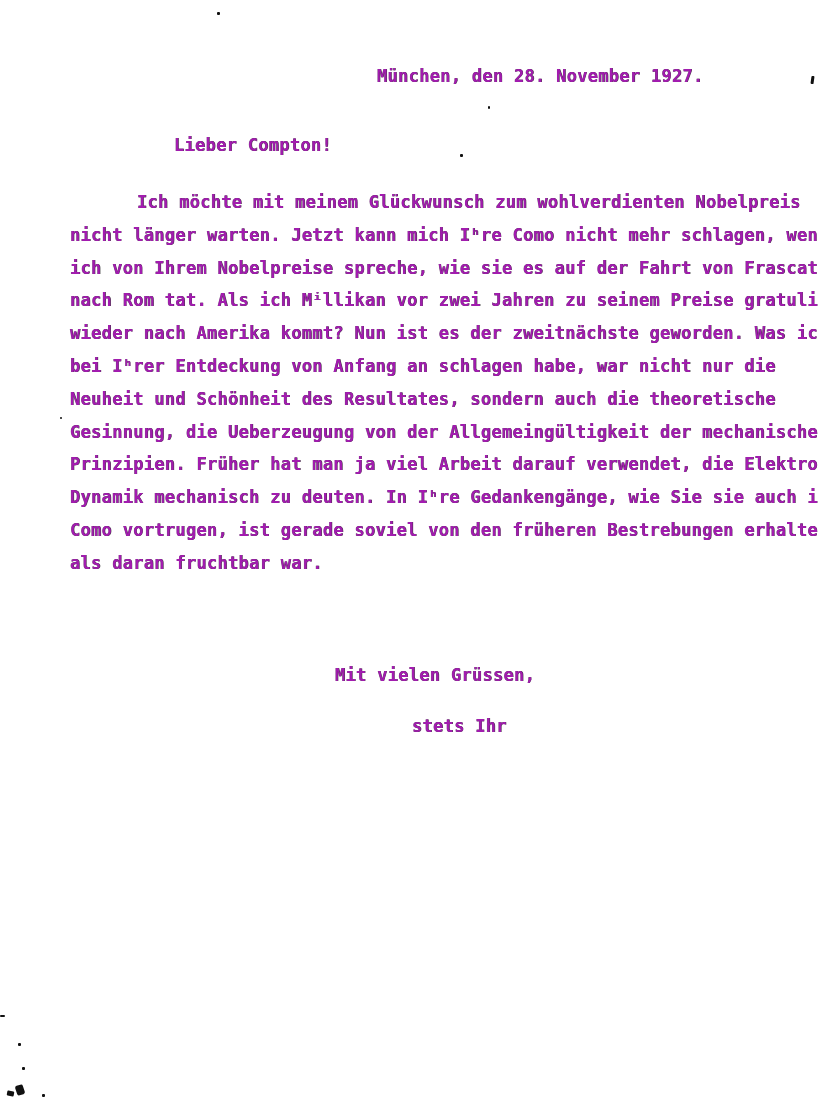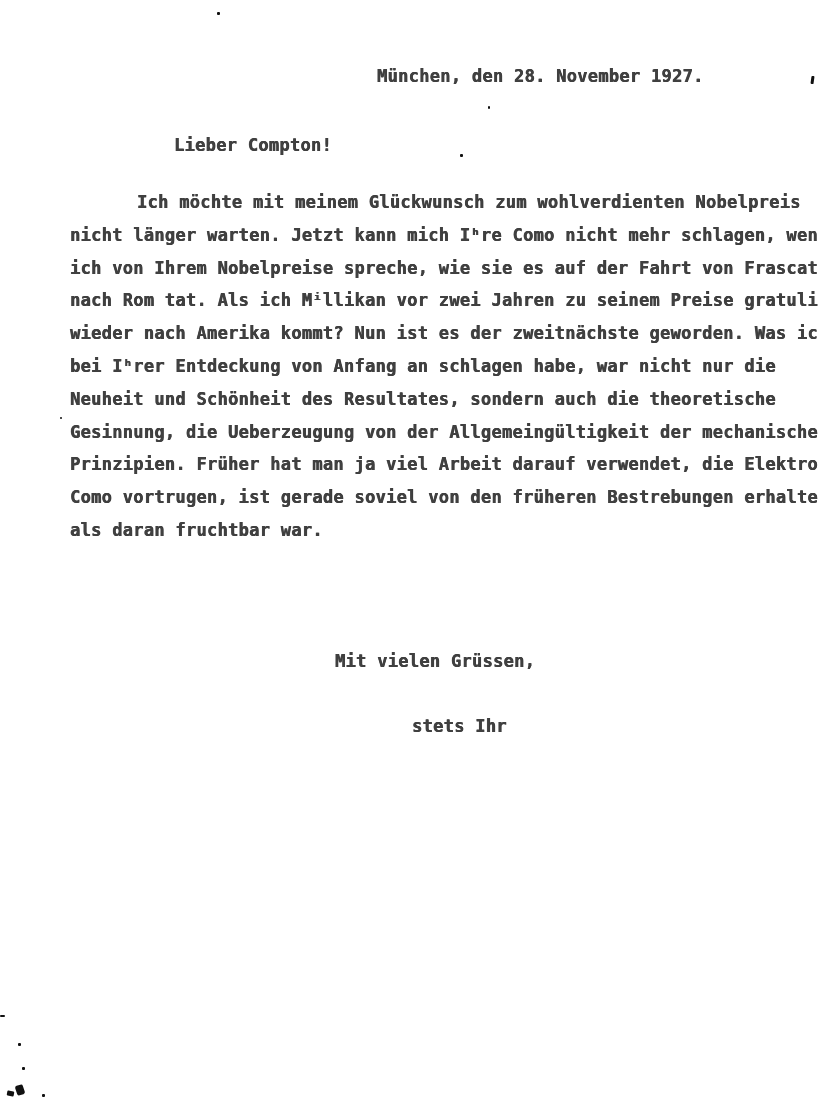--- a/index.html
+++ b/index.html
@@ -8,21 +8,21 @@
     background: #ffffff;
   }
   .page {
     position: relative;
     width: 829px;
     height: 1109px;
     background: #ffffff;
     overflow: hidden;
     font-family: "DejaVu Sans Mono", "Liberation Mono", monospace;
     font-weight: 700;
-    color: #404040;
+    color: #a21caf;
     font-size: 17px;
     letter-spacing: 0.3px;
   }
   .typed {
     position: absolute;
     white-space: pre;
     text-shadow: 0.4px 0.4px 0.6px rgba(10,10,10,0.75), -0.2px 0 0.3px rgba(10,10,10,0.45);
   }
   .dateline   { left: 377px; top: 66px; }
   .salutation { left: 158px; top: 135px; margin-left: 16px; }
@@ -31,21 +31,21 @@
     left: 70px;
     top: 186px;
     width: 760px;
   }
   .body-block .line {
     white-space: pre;
     line-height: 32.8px;
     text-shadow: 0.4px 0.4px 0.6px rgba(10,10,10,0.75), -0.2px 0 0.3px rgba(10,10,10,0.45);
   }
   .body-block .line.indent { padding-left: 67px; }
-  .closing    { left: 335px; top: 651px; }
+  .closing    { left: 335px; top: 665px; }
   .signature  { left: 412px; top: 716px; }
   .speck {
     position: absolute;
     background: #111111;
     border-radius: 1px;
   }
 </style>
 </head>
 <body>
 
@@ -58,20 +58,21 @@
   <div class="body-block">
     <div class="line indent">Ich möchte mit meinem Glückwunsch zum wohlverdienten Nobelpreis</div>
     <div class="line">nicht länger warten. Jetzt kann mich Iʰre Como nicht mehr schlagen, wen</div>
     <div class="line">ich von Ihrem Nobelpreise spreche, wie sie es auf der Fahrt von Frascat</div>
     <div class="line">nach Rom tat. Als ich Mⁱllikan vor zwei Jahren zu seinem Preise gratuli</div>
     <div class="line">wieder nach Amerika kommt? Nun ist es der zweitnächste geworden. Was ic</div>
     <div class="line">bei Iʰrer Entdeckung von Anfang an schlagen habe, war nicht nur die</div>
     <div class="line">Neuheit und Schönheit des Resultates, sondern auch die theoretische</div>
     <div class="line">Gesinnung, die Ueberzeugung von der Allgemeingültigkeit der mechanische</div>
     <div class="line">Prinzipien. Früher hat man ja viel Arbeit darauf verwendet, die Elektro</div>
+    <div class="line">Dynamik mechanisch zu deuten. In Iʰre Gedankengänge, wie Sie sie auch i</div>
     <div class="line">Como vortrugen, ist gerade soviel von den früheren Bestrebungen erhalte</div>
     <div class="line">als daran fruchtbar war.</div>
   </div>
 
   <div class="typed closing">Mit vielen Grüssen,</div>
 
   <div class="typed signature">stets Ihr</div>
 
   <div class="speck" style="left:217px; top:12px;  width:3px; height:3px;"></div>
   <div class="speck" style="left:811px; top:76px;  width:3px; height:8px; transform:rotate(8deg);"></div>

